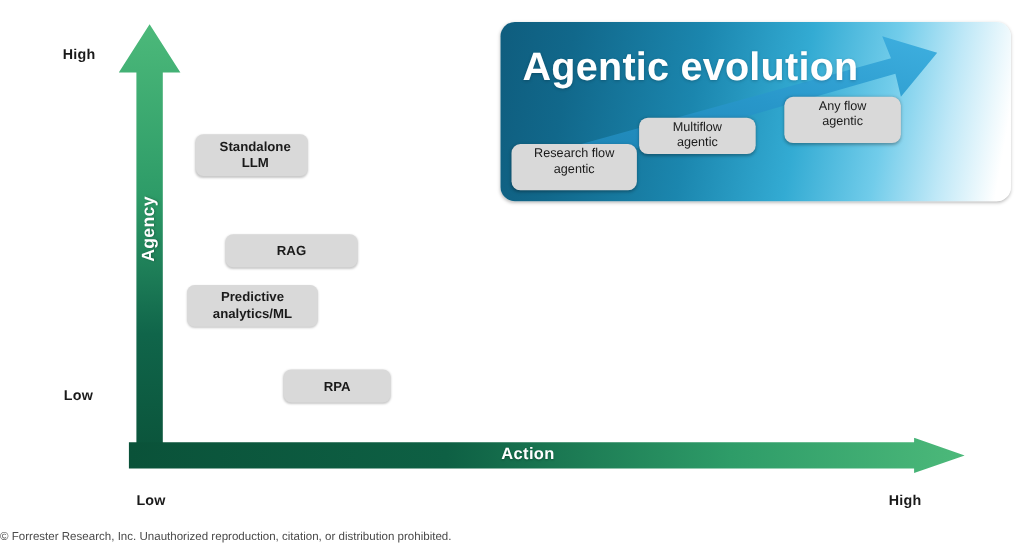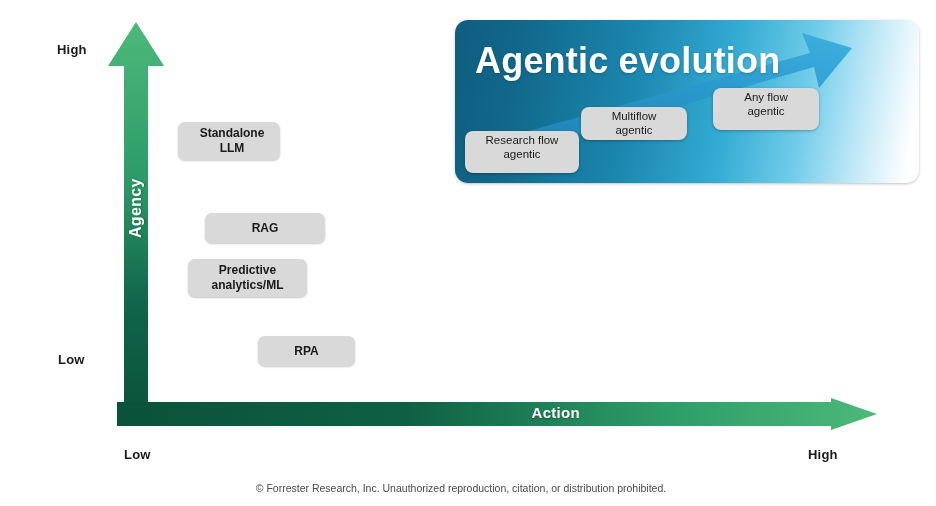--- a/index.html
+++ b/index.html
@@ -57,21 +57,21 @@
     left: 117px;
     top: 398px;
     width: 760px;
     height: 32px;
   }
   #action-arrow-text {
     position: absolute;
     left: 380px;
     top: 404px;
     width: 200px;
-    text-align: right;
+    text-align: center;
     font-weight: bold;
     font-size: 15px;
     color: #ffffff;
     letter-spacing: .3px;
     text-shadow: 0 1px 2px rgba(0,0,0,.30);
     pointer-events: none;
   }
 
   
   .cap-box {
@@ -144,21 +144,21 @@
     box-sizing: border-box;
     padding: 2px 3px;
   }
 
   
   #footer {
     position: absolute;
     left: 0;
     top: 482px;
     width: 922px;
-    text-align: center;
+    text-align: left;
     font-size: 10.5px;
     color: #4a4a4a;
     white-space: nowrap;
   }
 </style>
 </head>
 <body>
 
 <div id="canvas">
 
@@ -198,21 +198,21 @@
     <span>
       <span>Standalone</span><br>
       <span>LLM</span>
     </span>
   </div>
 
   <div class="cap-box" style="left:205px; top:183px; width:120px; height:30px;margin-top:30px;">
     <span>RAG</span>
   </div>
 
-  <div class="cap-box" style="left:188px; top:259px; width:119px; height:38px;">
+  <div class="cap-box" style="left:170px; top:259px; width:119px; height:38px;">
     <span>
       <span>Predictive</span><br>
       <span>analytics/ML</span>
     </span>
   </div>
 
   <div class="cap-box" style="left:258px; top:336px; width:97px; height:30px;">
     <span>RPA</span>
   </div>
 

